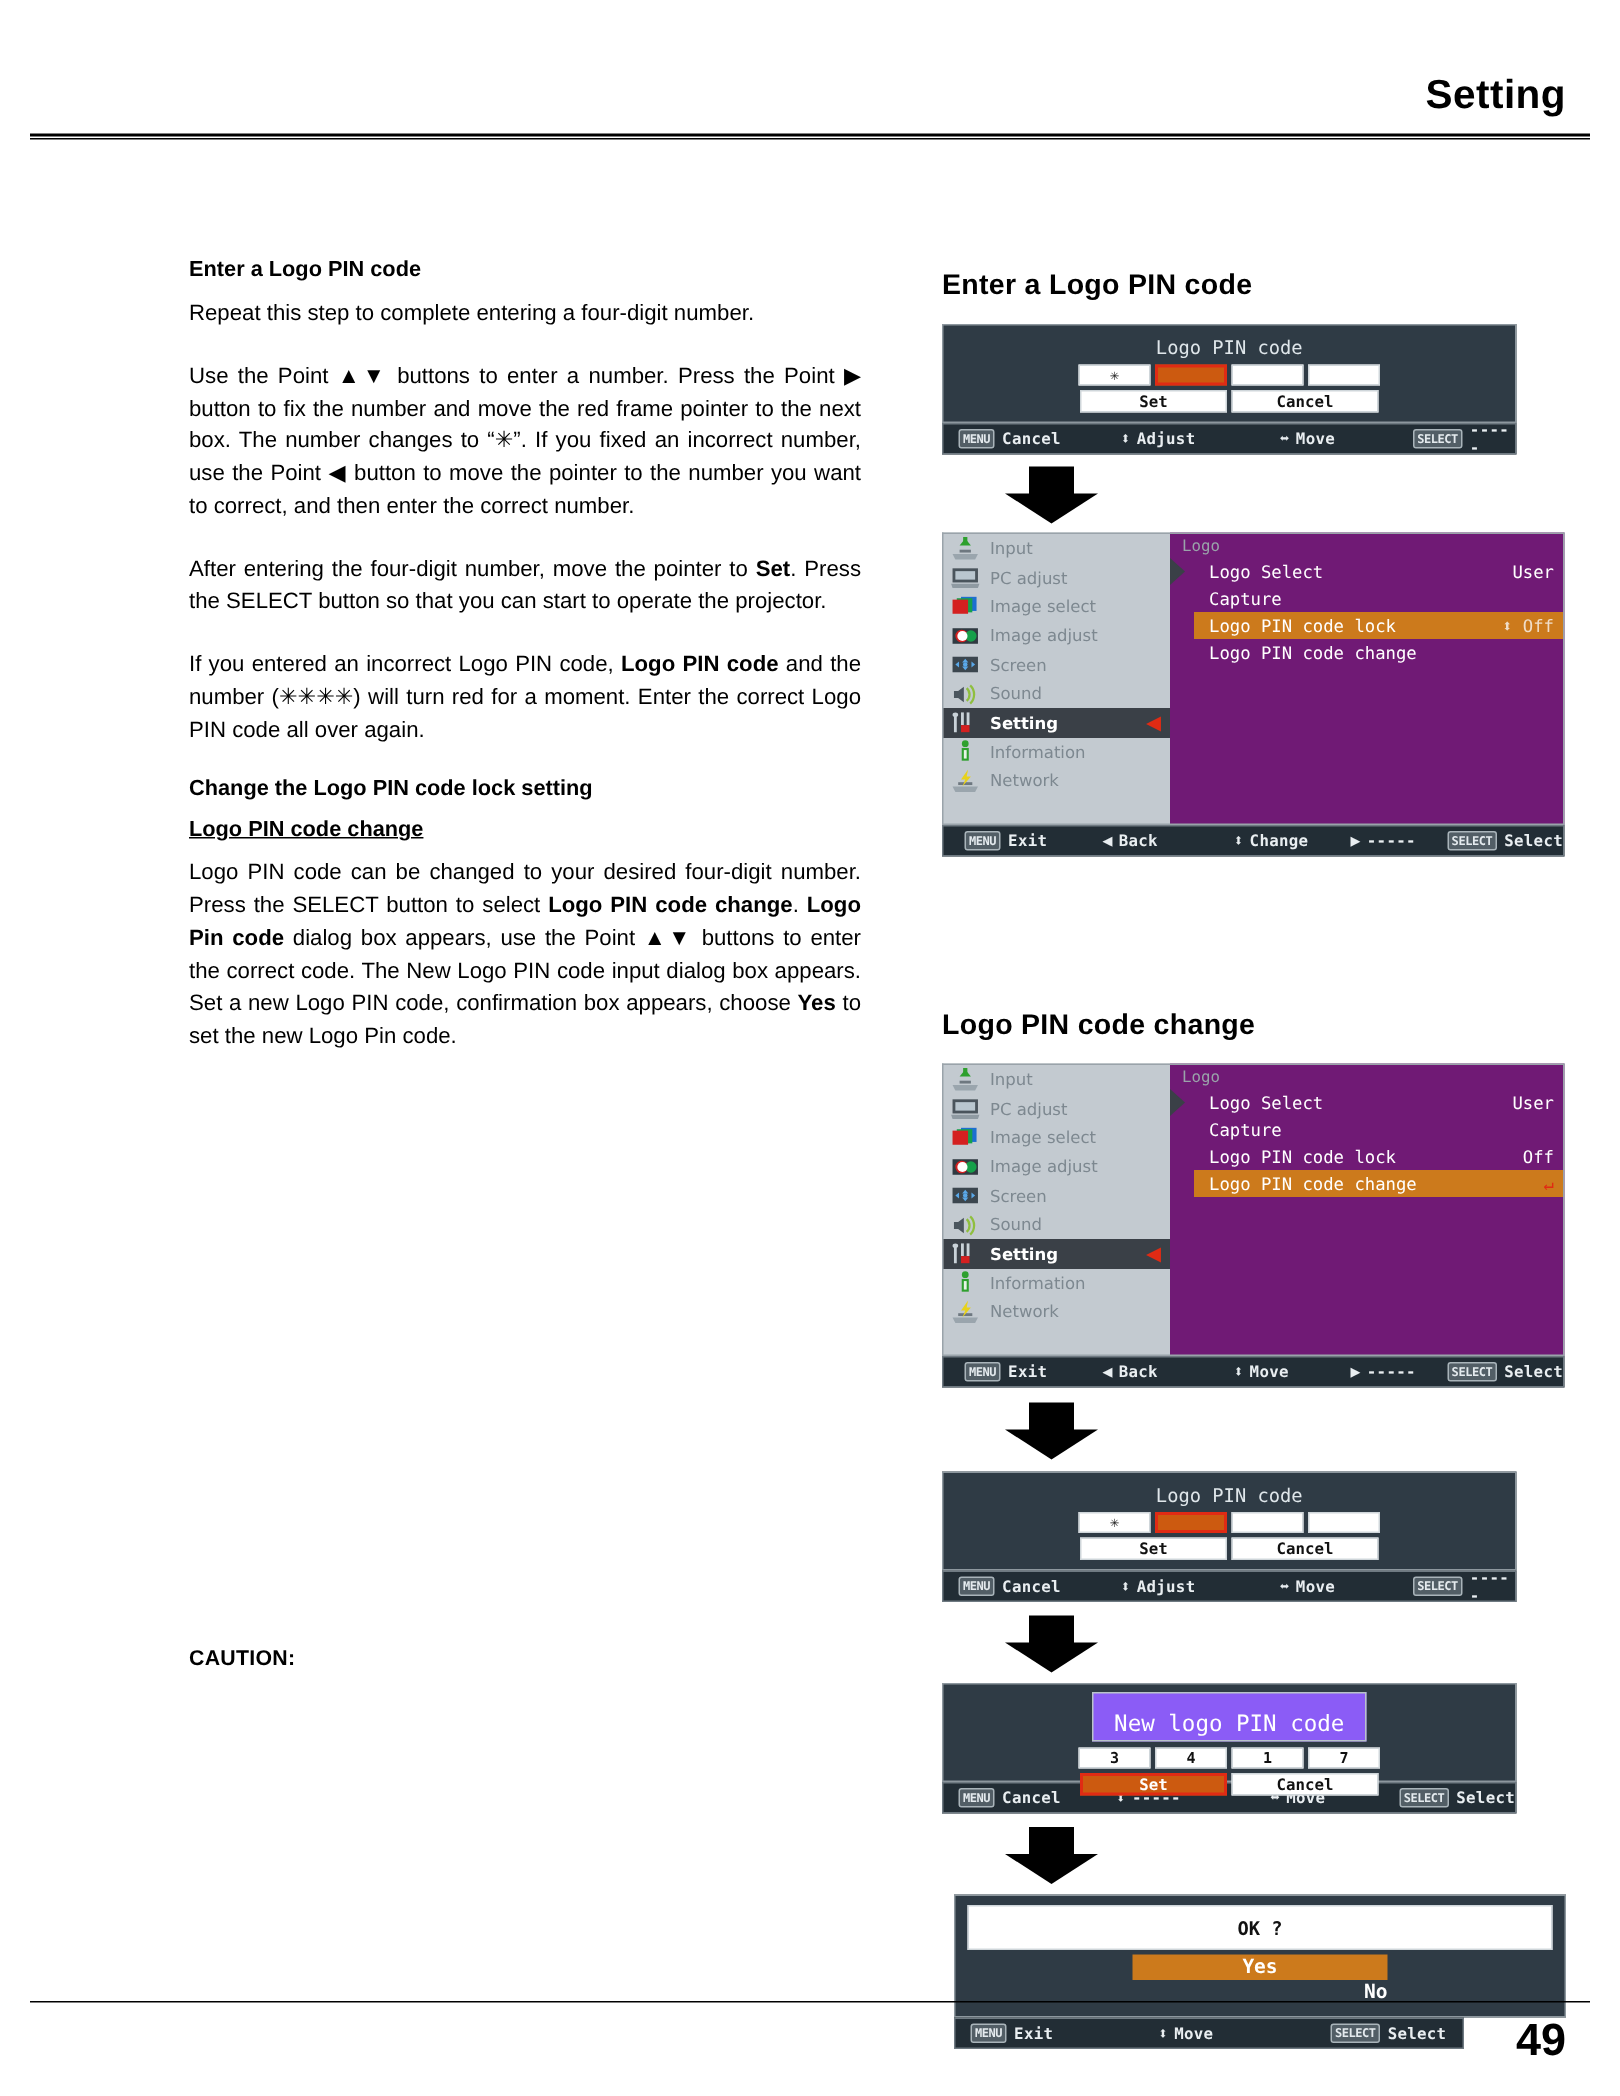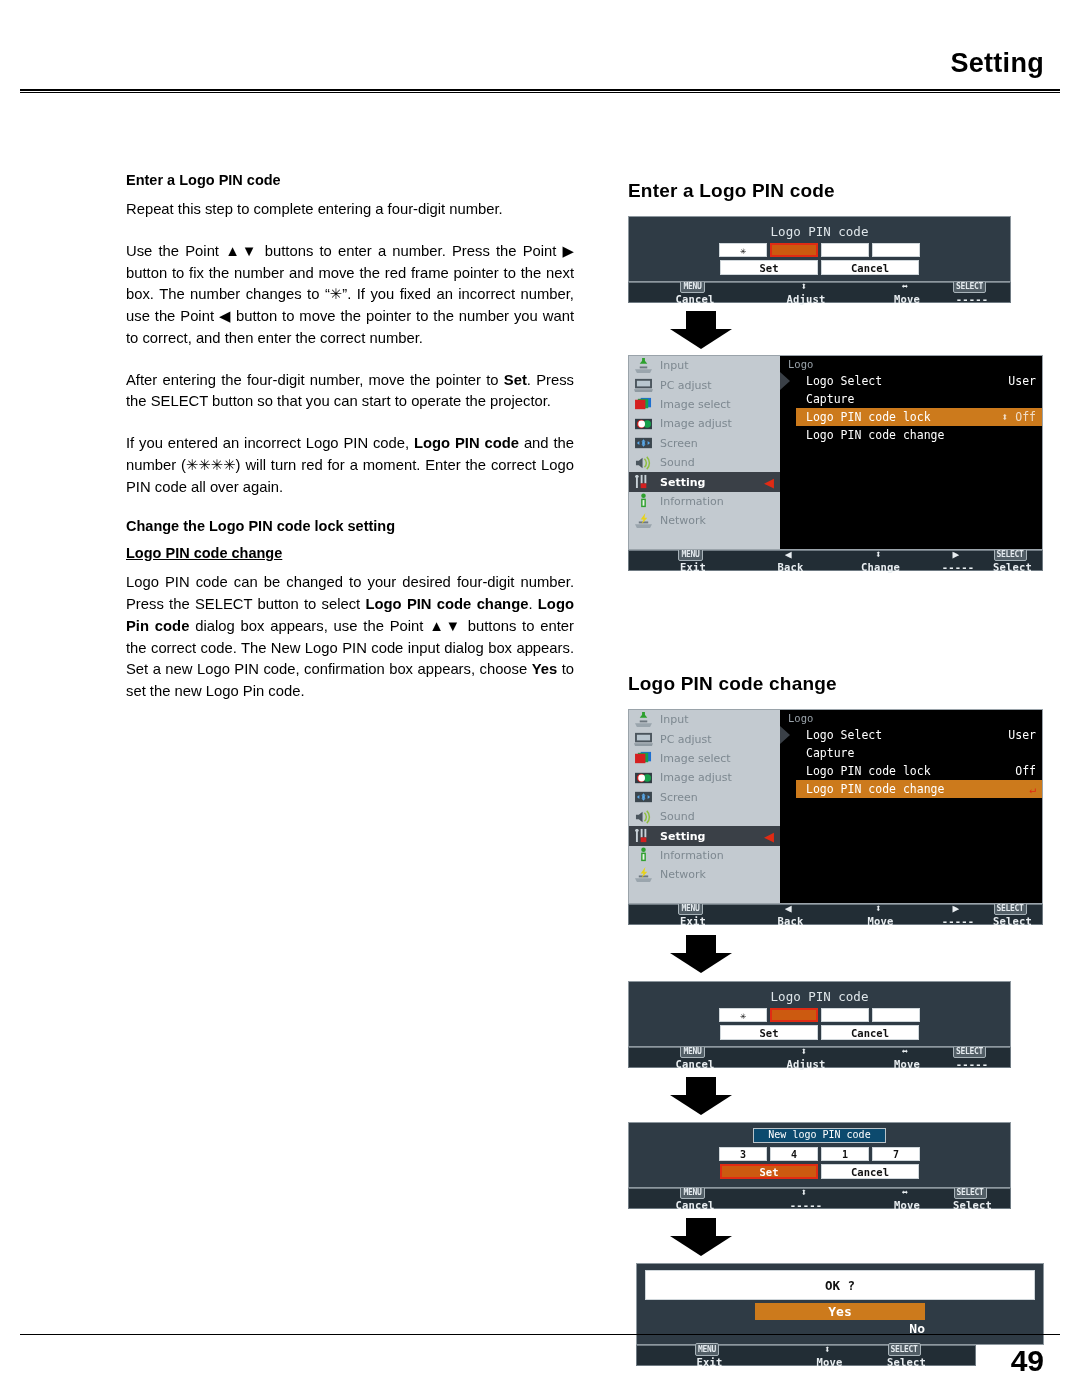--- a/index.html
+++ b/index.html
@@ -69,29 +69,29 @@
     height: 21px; display: flex; align-items: center;
     font-size: 10.5px; font-weight: bold; color: #e9eef1;
     letter-spacing: .2px;
   }
   .keycap {
     display: inline-block; background: #525e66; color: #e4eaee;
     border: 1px solid #a9b4ba; border-radius: 2px;
     font-size: 8px; font-weight: bold; line-height: 11px;
     padding: 0 2px; margin-right: 5px; letter-spacing: -.3px;
   }
-  .bar-item { display: flex; align-items: center; flex-direction: column; }
+  .bar-item { display: flex; align-items: center; }
   .glyph { font-size: 11px; margin-right: 4px; }
 
   
   .pin-dialog { width: 383px; height: 66px; position: relative; }
   .pin-title { text-align: center; font-size: 12.5px; padding-top: 7px; color: #dfe6ea; }
   .pin-title.boxed {
-    display: inline-block; background: #0c4a6e; border: 1px solid #b9c3c9;
-    padding: 0 14px 2px; font-size: 10px; color: #fff; margin: 5px auto 0;
+    display: inline-block; background: #8b5cf6; border: 1px solid #b9c3c9;
+    padding: 11px 14px 2px; font-size: 15px; color: #fff; margin: 5px auto 0;
   }
   .pin-title-wrap { text-align: center; }
   .pin-row { display: flex; justify-content: center; gap: 3px; margin-top: 4px; }
   .pin-cell {
     width: 48px; height: 14px; background: #ffffff; border: 1px solid #cfd6da;
     color: #111; font-size: 10px; font-weight: bold; text-align: center;
     line-height: 13px;
   }
   .pin-cell.active { background: #cc5a10; border: 2px solid #e02b14; color: #fff; }
   .pin-btn-row { display: flex; justify-content: center; gap: 3px; margin-top: 3px; }
@@ -111,21 +111,21 @@
   }
   .mi {
     height: 19.4px; display: flex; align-items: center; padding-left: 4px;
     font-size: 11px; color: #7d8890; font-weight: normal;
     font-family: "DejaVu Sans", sans-serif;
   }
   .mi.sel { background: #3a4047; color: #ffffff; font-weight: bold; position: relative; }
   .mi .ico { width: 21px; height: 16px; margin-right: 6px; flex: 0 0 21px; }
   .mi .caret { position: absolute; right: 6px; color: #e02b14; font-size: 13px; font-weight: bold; }
   .menu-main {
-    flex: 1; background: #000000; position: relative;
+    flex: 1; background: #701a75; position: relative;
     border: 1px solid #9aa3aa; border-left: none;
   }
   .menu-main-title { font-size: 10.5px; color: #9aa3aa; padding: 2px 0 2px 8px;
     font-family: "DejaVu Sans Mono", monospace; }
   .menu-rows { position: relative; padding-left: 16px; }
   .mrow {
     height: 18px; display: flex; align-items: center; justify-content: space-between;
     padding: 0 6px 0 10px; font-size: 11.5px; color: #ffffff;
     font-family: "DejaVu Sans Mono", monospace;
   }
@@ -177,20 +177,21 @@
     <div class="para"><span>If you entered an incorrect Logo PIN code, </span><b>Logo PIN code</b><span> and the number (✳✳✳✳) will turn red for a moment. Enter the correct Logo PIN code all over again.</span></div>
 
     <div class="h-bold">Change the Logo PIN code lock setting</div>
 
     <div class="h-underline">Logo PIN code change</div>
     <div class="para"><span>Logo PIN code can be changed to your desired four-digit number. Press the SELECT button to select </span><b>Logo PIN code change</b><span>. </span><b>Logo Pin code</b><span> dialog box appears, use the Point ▲▼ buttons to enter the correct code. The New Logo PIN code input dialog box appears. Set a new Logo PIN code, confirmation box appears, choose </span><b>Yes</b><span> to set the new Logo Pin code.</span></div>
 
   </div>
 
   <div class="caution">
+    <div class="caution-title">CAUTION:</div>
   </div>
 
   <div class="col-right">
 
     <div class="rh">Enter a Logo PIN code</div>
 
     <div style="margin-top:14px">
       <div class="osd osd-panel pin-dialog">
         <div class="pin-title">Logo PIN code</div>
         <div class="pin-row">

